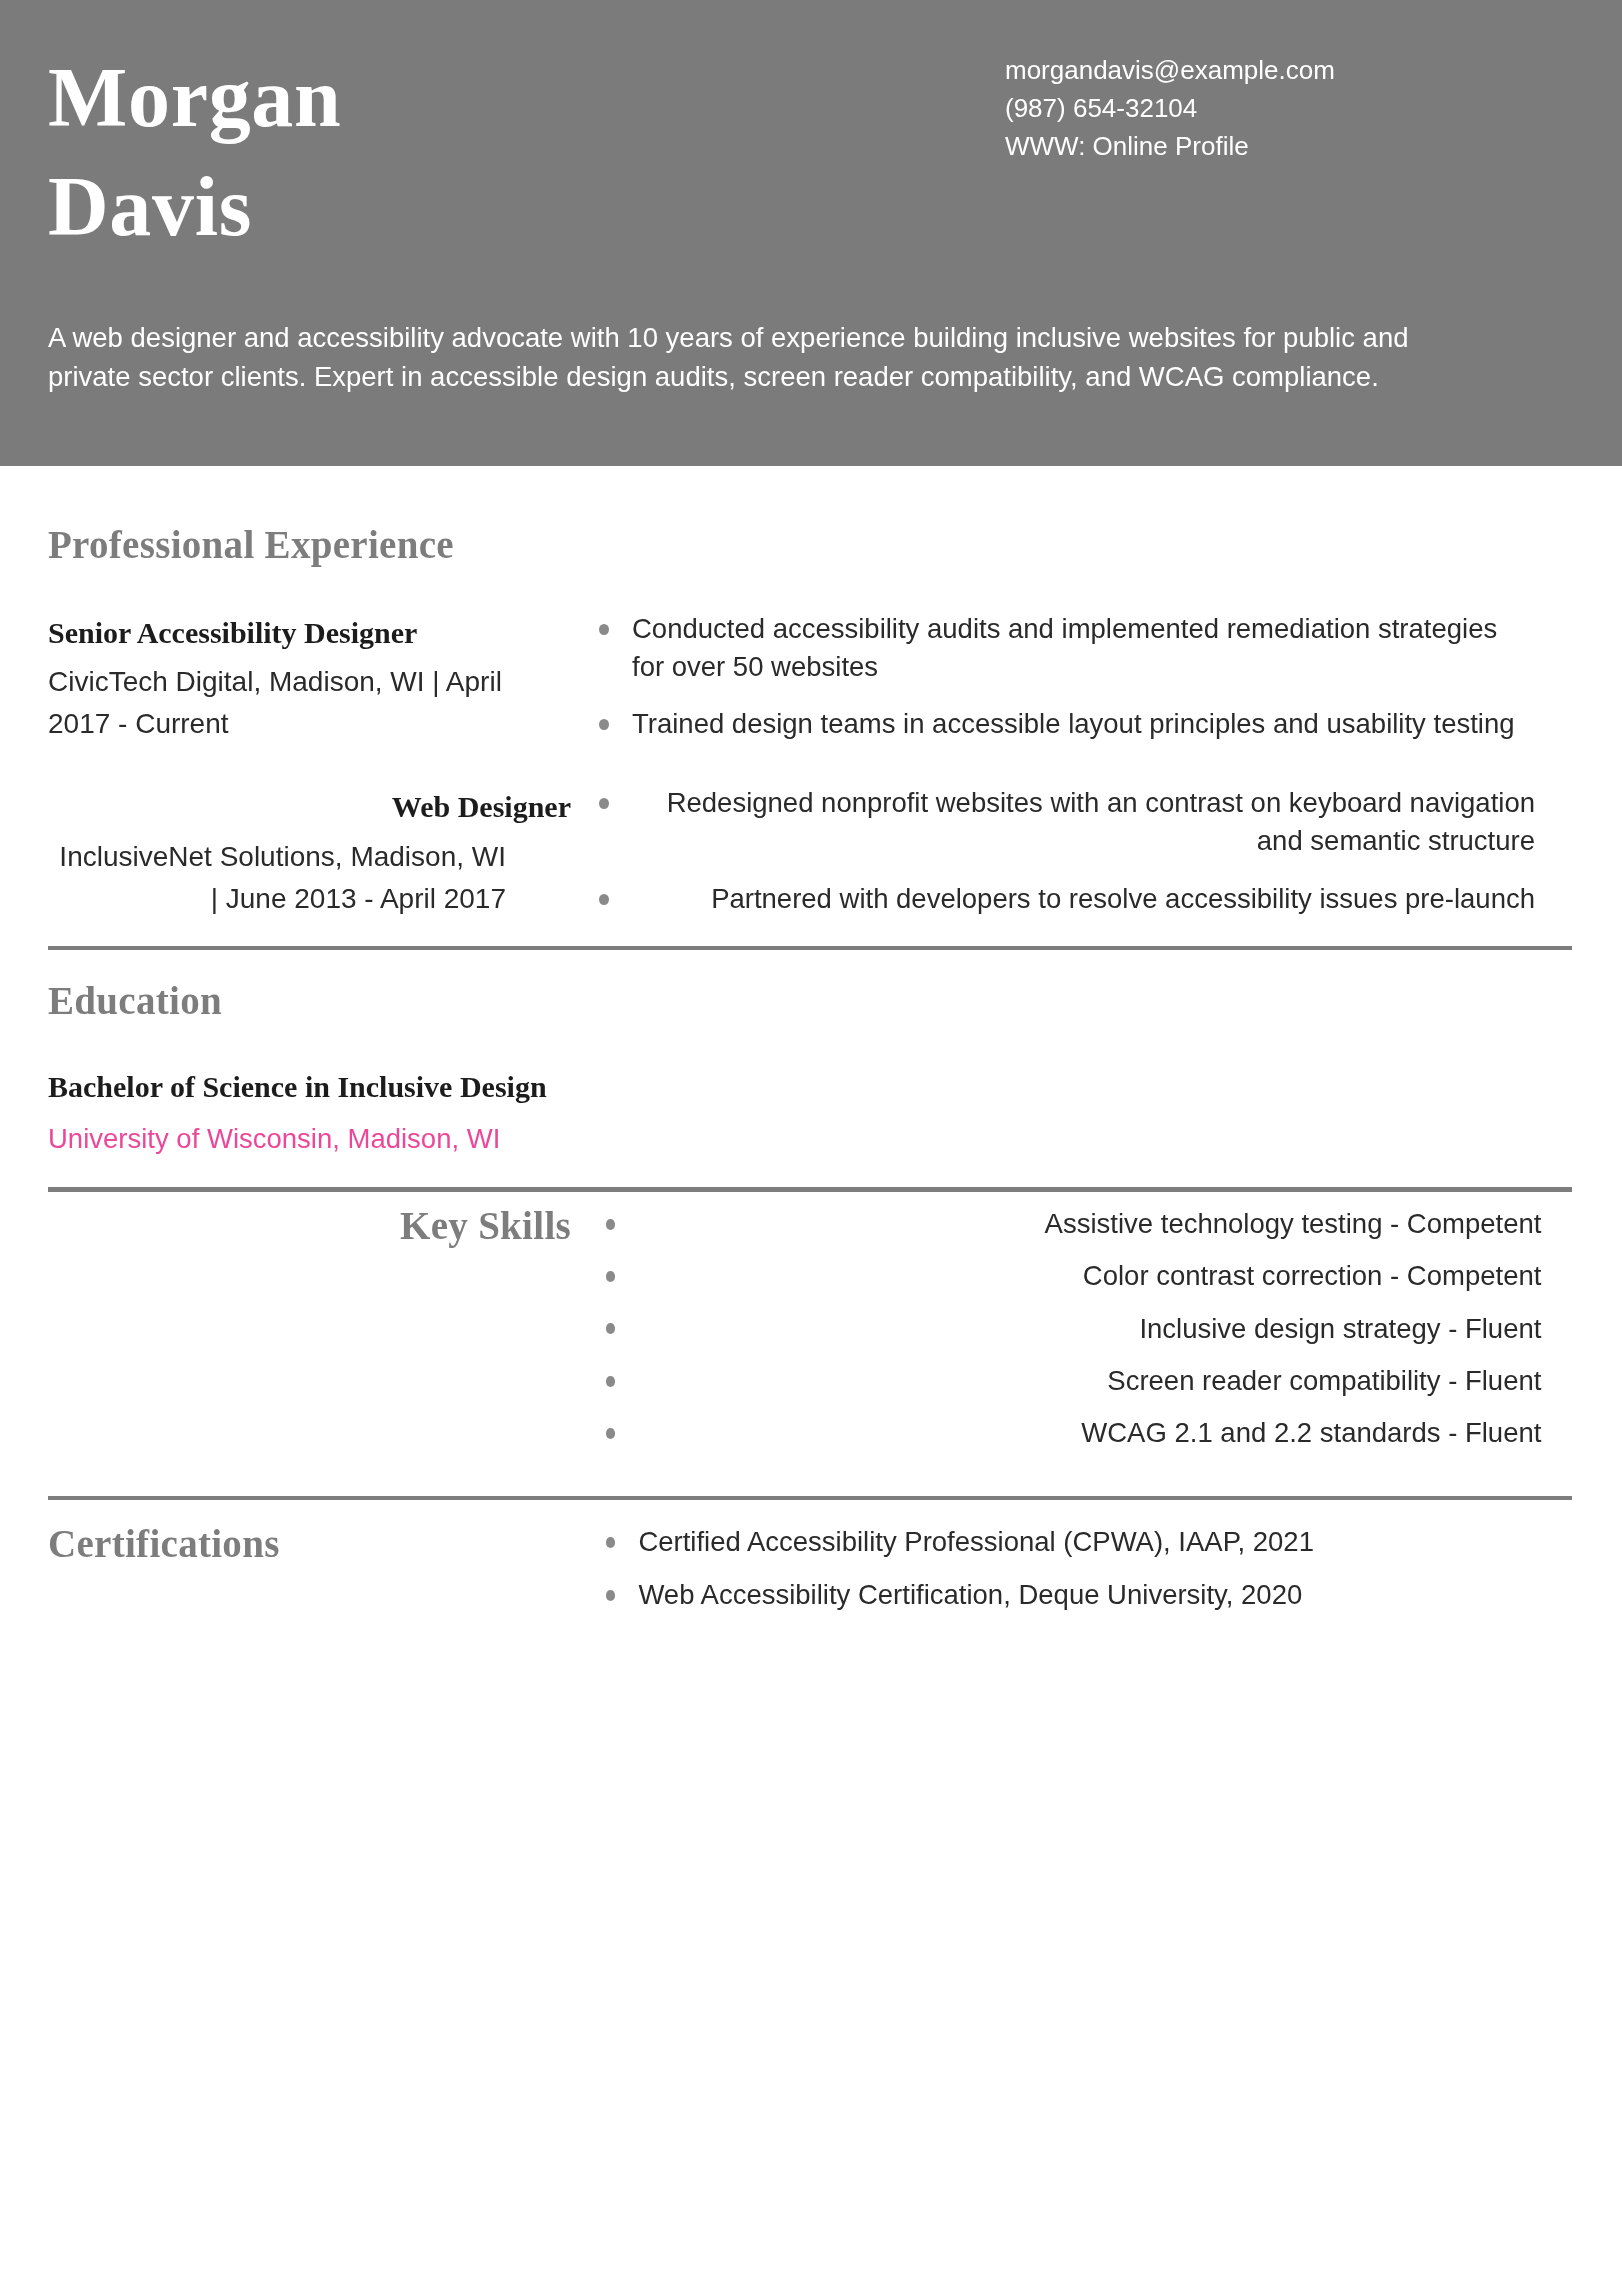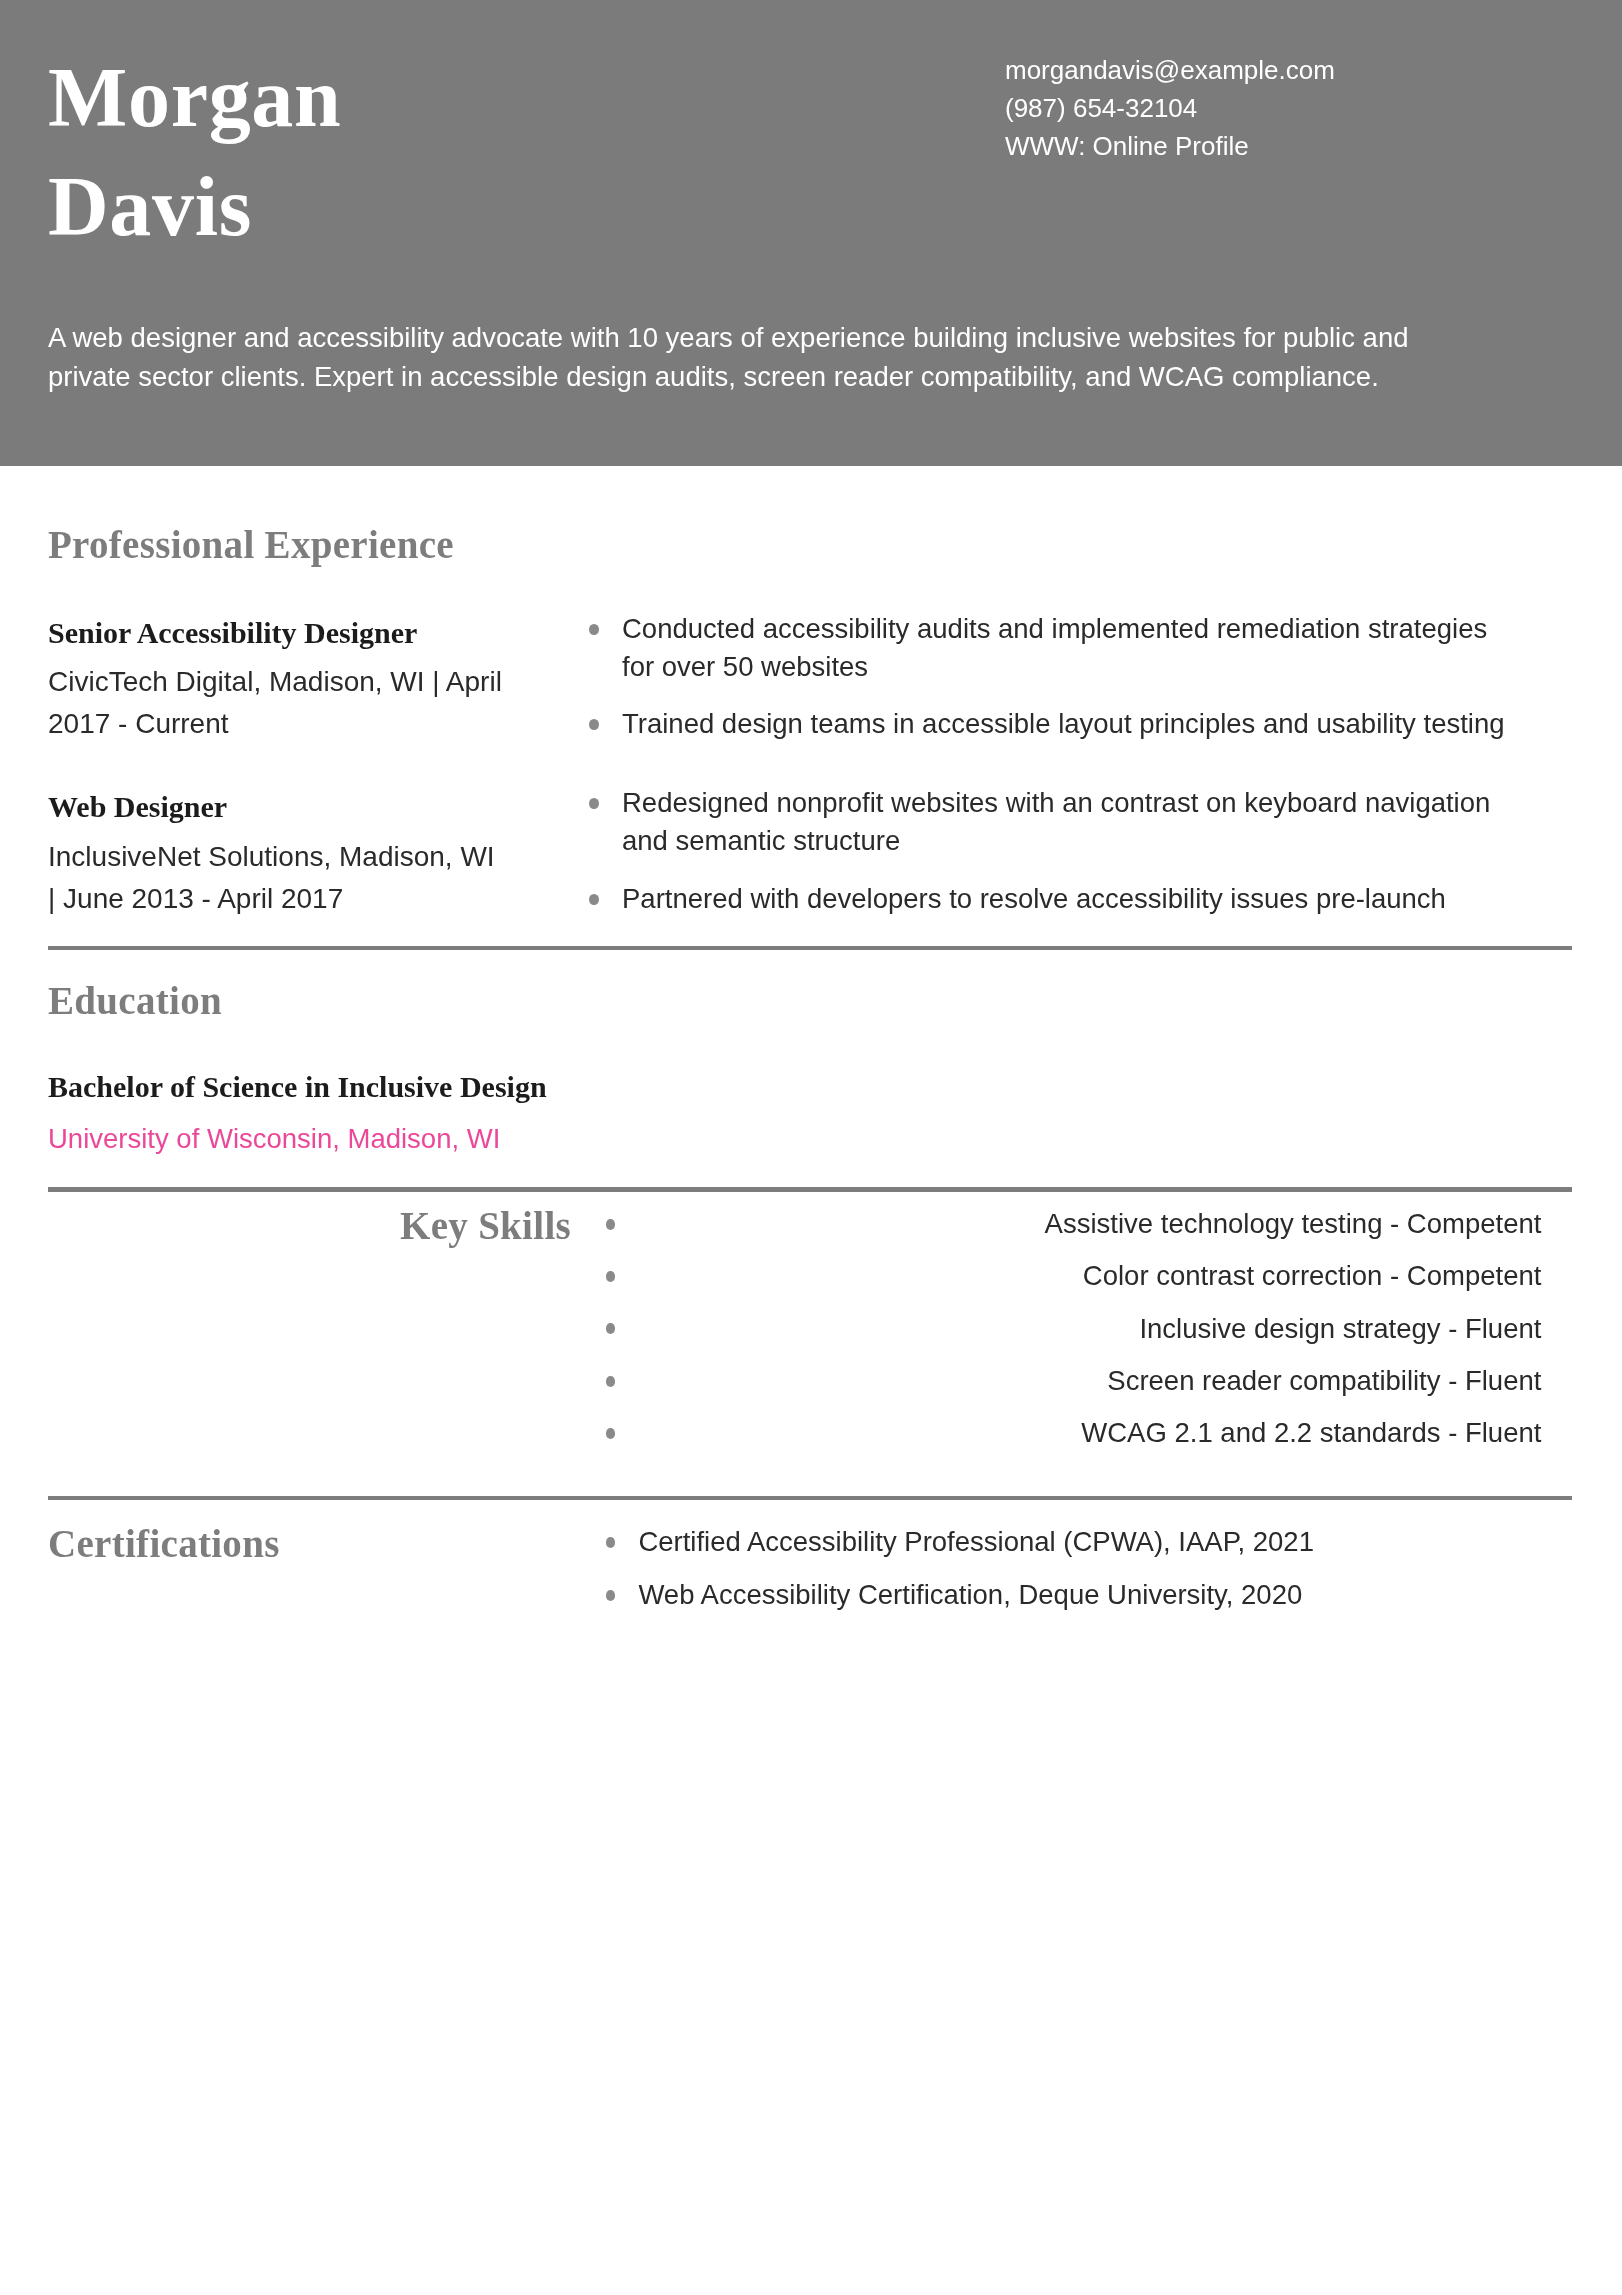--- a/index.html
+++ b/index.html
@@ -57,23 +57,23 @@
     line-height:1.1;
     color:#7d7d7d;
     letter-spacing:0.3px;
   }
   .mt-exp   { margin-top:58px; }
 
   .entries  { margin-top:43px; }
   .entry {
     display:grid;
     grid-template-columns:523px 1fr;
-    column-gap:13px;
-  }
-  .entry + .entry { margin-top:39px; }
+    column-gap:23px;
+  }
+  .entry + .entry { margin-top:39px;text-align:right; }
 
   .role {
     margin:0;
     font-family:"Liberation Serif", serif;
     font-weight:700;
     font-size:30px;
     line-height:1.5;
     color:#1c1c1c;
   }
   .meta {

